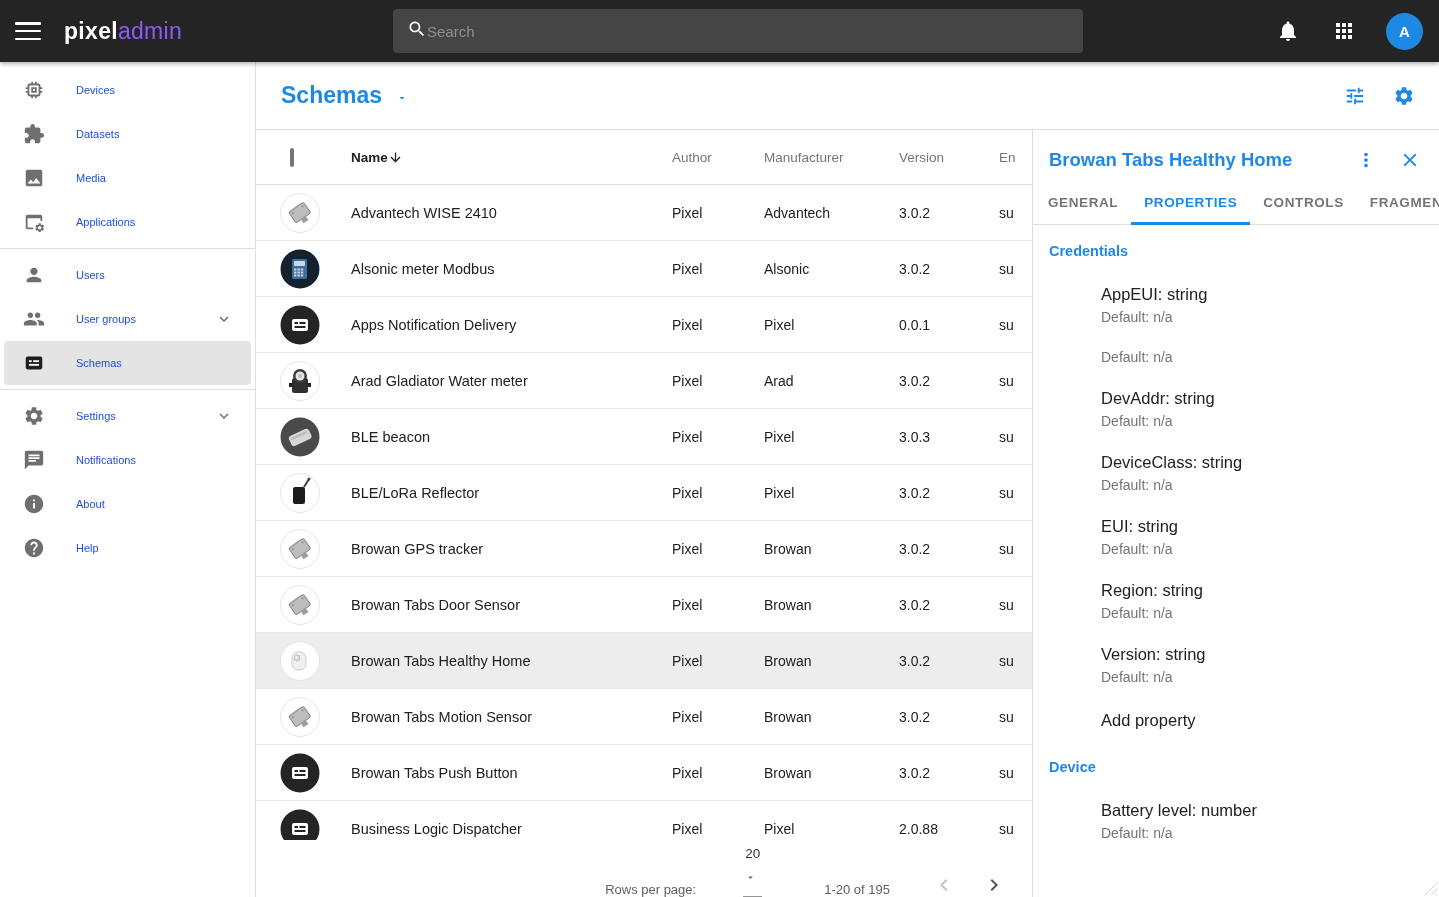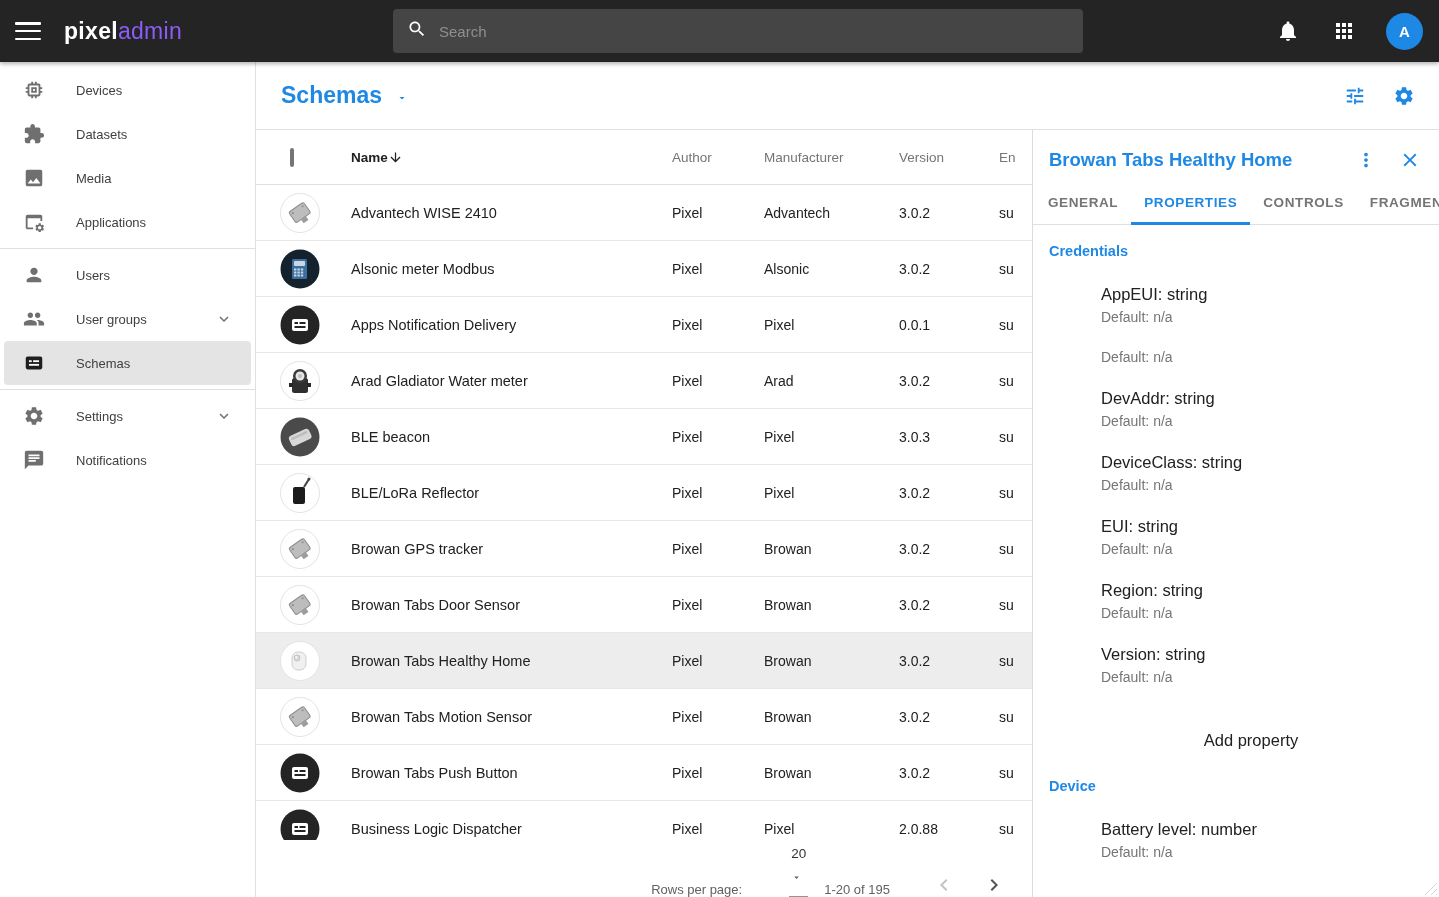--- a/index.html
+++ b/index.html
@@ -12,41 +12,41 @@
   .hamburger { width:26px; height:18px; margin-left:15px; display:flex; flex-direction:column;
     justify-content:space-between; cursor:pointer; }
   .hamburger span { display:block; height:2.5px; background:#fff; border-radius:1px; }
   .brand { margin-left:23px; font-size:23px; color:#fff; letter-spacing:.3px; }
   .brand b { font-weight:bold; }
   .brand .light { font-weight:normal; color:#8b5cf6; }
   .searchbox { position:absolute; left:393px; top:9px; width:690px; height:44px;
     background:#454545; border-radius:4px; display:flex; align-items:center; padding:0 14px; }
   .searchbox svg { width:20px; height:20px; fill:#fff; flex:none; }
   .searchbox input { background:transparent; border:none; outline:none; color:#eee;
-    font-size:15px; margin-left:12px; width:100%; font-family:inherit; }
+    font-size:15px; width:100%; font-family:inherit; }
   .searchbox input::placeholder { color:#8f8f8f; }
   .topbar-right { position:absolute; right:0; top:0; height:62px; display:flex; align-items:center; }
   .icon-btn { width:24px; height:24px; color:#fff; cursor:pointer; }
   .icon-btn svg { width:24px; height:24px; fill:currentColor; }
   .bell { margin-right:32px; }
   .appsgrid { margin-right:30px; }
   .avatar { width:37px; height:37px; border-radius:50%; background:#1e88e5; color:#fff;
     font-size:15px; font-weight:bold; display:flex; align-items:center; justify-content:center;
     margin-right:16px; cursor:pointer; }
 
   
   .shell { display:flex; height:835px; }
 
   
   .sidebar { width:256px; flex:none; border-right:1px solid #e0e0e0; padding-top:6px; overflow:hidden; }
   .side-item { height:44px; display:flex; align-items:center; padding-left:19px; cursor:pointer;
     margin:0 4px; border-radius:4px; position:relative; }
   .side-item .s-icon { width:22px; height:22px; color:#6f6f6f; flex:none; }
   .side-item .s-icon svg { width:22px; height:22px; fill:currentColor; }
-  .side-item .s-label { margin-left:31px; font-size:13px; color:#404040; }
+  .side-item .s-label { margin-left:31px; font-size:11px; color:#1d4ed8; }
   .side-item.selected { background:#e4e4e4; }
   .side-item.selected .s-icon { color:#1f1f1f; }
   .side-item .chev { position:absolute; right:18px; width:18px; height:18px; color:#6f6f6f; }
   .side-item .chev svg { width:18px; height:18px; fill:currentColor; }
   .side-divider { height:1px; background:#e0e0e0; margin:4px 0; }
 
   
   .main { flex:1; min-width:0; display:flex; flex-direction:column; }
   .page-header { height:68px; flex:none; display:flex; align-items:center;
     border-bottom:1px solid #e0e0e0; position:relative; }
@@ -76,21 +76,21 @@
   .thumb { width:40px; height:40px; border-radius:50%; display:block; }
   .thumb svg { width:40px; height:40px; display:block; }
 
   
   .pagination { height:57px; flex:none; display:flex; align-items:flex-end; justify-content:flex-end;
     padding-right:26px; font-size:13px; color:#616161; gap:16px; }
   .rpp-label { margin-right:31px; }
   .rpp-select { display:flex; align-items:flex-start; gap:9px; border-bottom:1px solid #949494;
     padding:0 2px 10px 2px; cursor:pointer; color:#333; font-size:13.5px;flex-direction:column; }
   .rpp-select svg { width:11px; height:11px; fill:#616161; margin-top:2px; }
-  .range { }
+  .range { margin-left:46px; }
   .pg-btns { display:flex; align-items:center; margin-left:26px; gap:26px; }
   .pg-btn { width:24px; height:24px; }
   .pg-btn svg { width:24px; height:24px; }
   .pg-prev { color:#c2c2c2; }
   .pg-next { color:#545454; cursor:pointer; }
   .pg-btn svg { fill:currentColor; }
 
   
   .panel { width:407px; flex:none; border-left:1px solid #dcdcdc; display:flex; flex-direction:column;
     background:#fff; position:relative; overflow:hidden; }
@@ -105,21 +105,21 @@
   .ptab { padding:0 13px; display:flex; align-items:center; font-size:13.5px; font-weight:bold;
     letter-spacing:.6px; color:#757575; cursor:pointer; position:relative; }
   .ptab.active { color:#1e88e5; }
   .ptab.active::after { content:""; position:absolute; left:0; right:0; bottom:-1px; height:3px;
     background:#1e88e5; }
   .panel-body { flex:1; overflow:hidden; padding:18px 16px 0 16px; }
   .psection-label { color:#1e88e5; font-size:14.5px; font-weight:bold; margin-bottom:26px; }
   .pprop { margin-left:52px; margin-bottom:24px; }
   .pprop-name { font-size:16.5px; color:#212121; margin-bottom:5px; }
   .pprop-default { font-size:14px; color:#757575; }
-  .add-prop { display:flex; align-items:center; margin:4px 0 28px 0; cursor:pointer;flex-direction:column; }
+  .add-prop { display:flex; align-items:center; margin:4px 0 28px 0; cursor:pointer; }
   .add-prop .plus { width:22px; height:22px; color:#6f6f6f; }
   .add-prop .add-label { margin-left:30px; font-size:16.5px; color:#212121; }
   .resize-grip { position:absolute; right:2px; bottom:2px; width:14px; height:14px; opacity:.45;
     background:repeating-linear-gradient(135deg, transparent 0 3px, #9e9e9e 3px 4px); 
     clip-path:polygon(100% 0, 100% 100%, 0 100%); }
 </style>
 </head>
 <body>
 
 <div class="topbar">
@@ -224,21 +224,35 @@
     </div>
 
     <div class="side-item">
       <span class="s-icon"><svg viewBox="0 0 24 24">
             <path d="M20 2H4c-1.1 0-1.99.9-1.99 2L2 22l4-4h14c1.1 0 2-.9 2-2V4c0-1.1-.9-2-2-2zM6 9h12v2H6V9zm8 5H6v-2h8v2zm4-6H6V6h12v2z"></path>
           </svg></span>
       <span class="s-label">Notifications</span>
 
     </div>
 
-
+    <div class="side-item">
+      <span class="s-icon"><svg viewBox="0 0 24 24">
+            <path d="M12 2C6.48 2 2 6.48 2 12s4.48 10 10 10 10-4.48 10-10S17.52 2 12 2zm1 15h-2v-6h2v6zm0-8h-2V7h2v2z"></path>
+          </svg></span>
+      <span class="s-label">About</span>
+
+    </div>
+
+    <div class="side-item">
+      <span class="s-icon"><svg viewBox="0 0 24 24">
+            <path d="M12 2C6.48 2 2 6.48 2 12s4.48 10 10 10 10-4.48 10-10S17.52 2 12 2zm1 17h-2v-2h2v2zm2.07-7.75l-.9.92C13.45 12.9 13 13.5 13 15h-2v-.5c0-1.1.45-2.1 1.17-2.83l1.24-1.26c.37-.36.59-.86.59-1.41 0-1.1-.9-2-2-2s-2 .9-2 2H8c0-2.21 1.79-4 4-4s4 1.79 4 4c0 .88-.36 1.68-.93 2.25z"></path>
+          </svg></span>
+      <span class="s-label">Help</span>
+
+    </div>
   </div>
 
   <div class="main">
     <div class="page-header">
       <div class="page-title-wrap">
         <span class="page-title">Schemas</span>
         <span class="page-title-caret"><svg viewBox="0 0 24 24">
               <path d="M7 10l5 5 5-5z"></path>
             </svg></span>
       </div>

